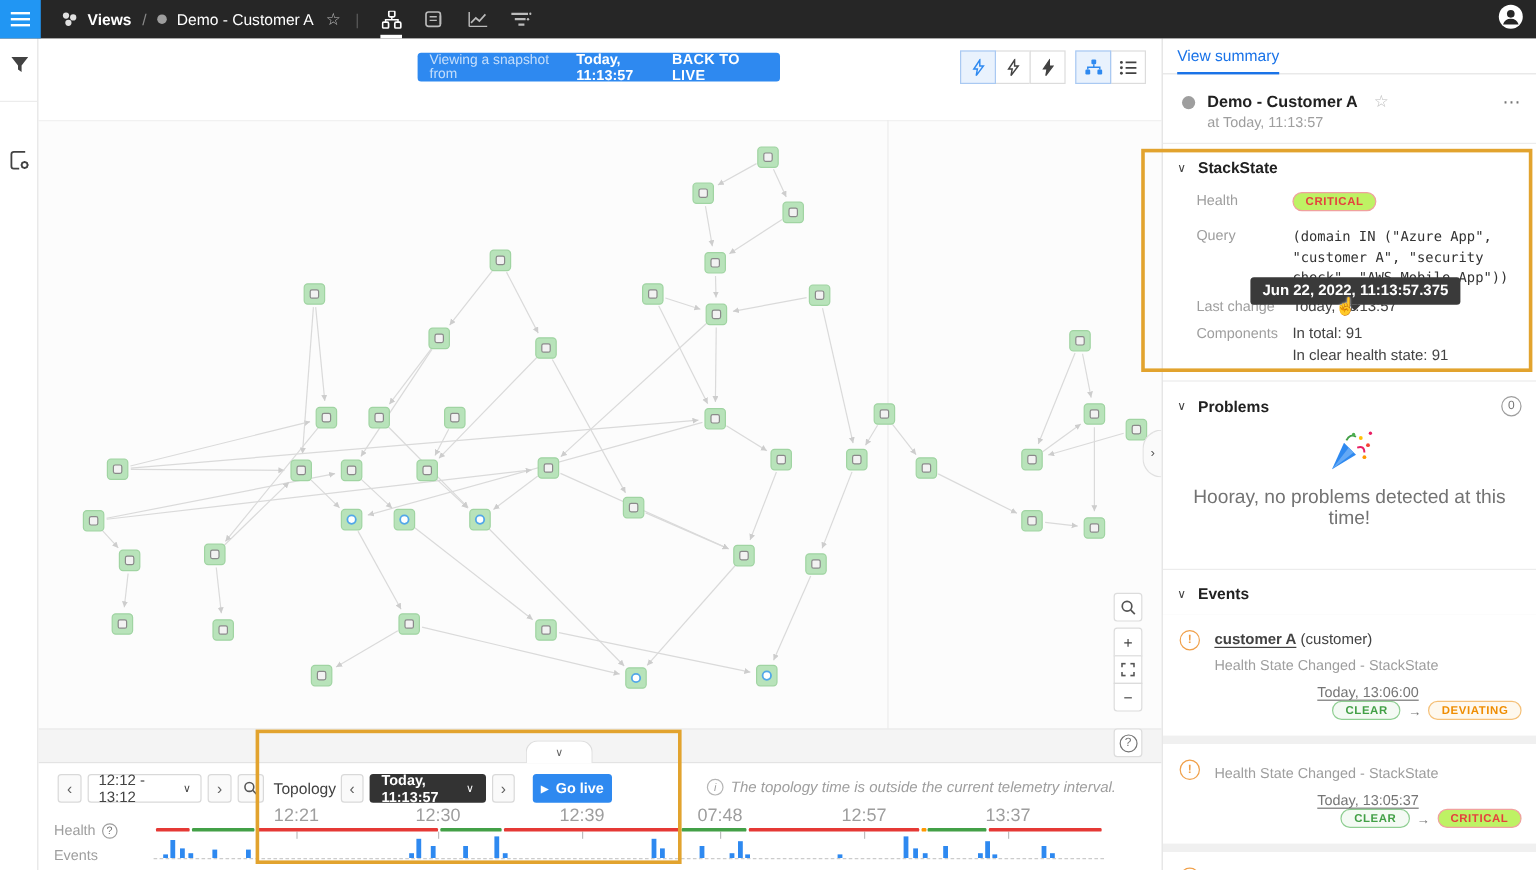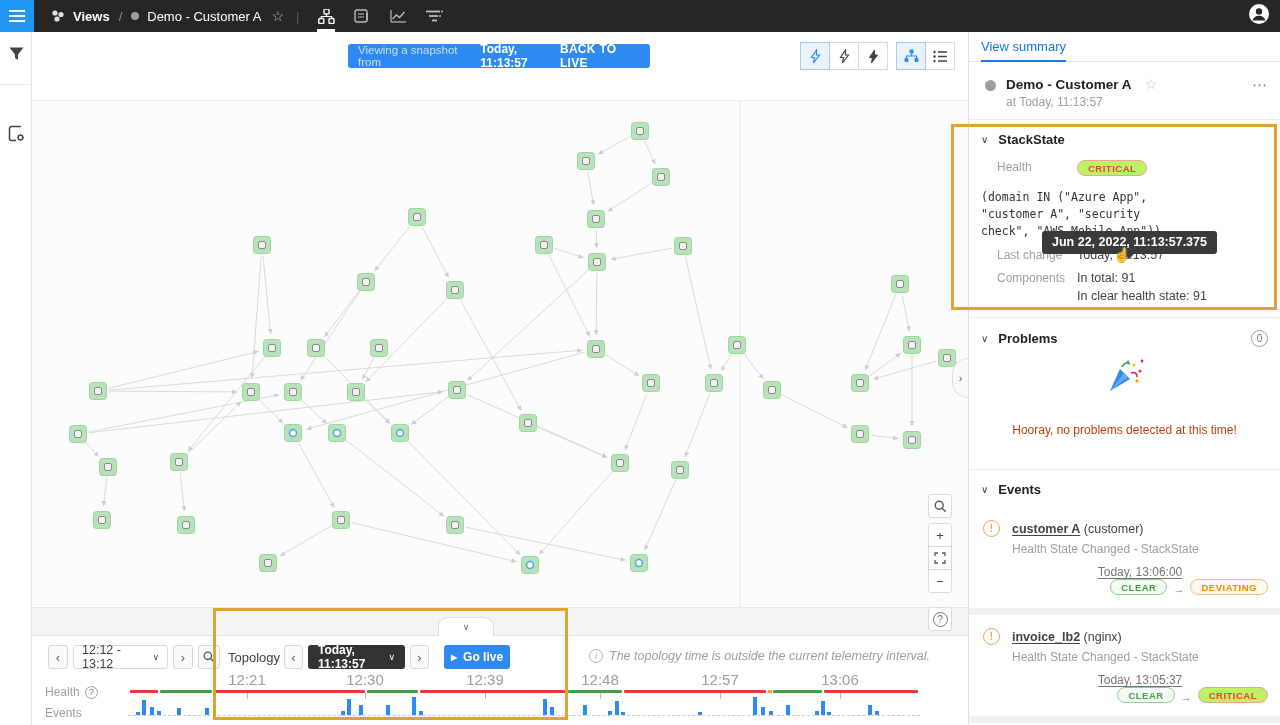--- a/index.html
+++ b/index.html
@@ -96,21 +96,21 @@
   .badge0 { margin-left:auto; width:17px; height:17px; border:1px solid #9e9e9e; border-radius:50%; color:#757575; font-size:10px; font-weight:normal; display:flex; align-items:center; justify-content:center; }
   .prop-row { display:flex; margin-top:13px; }
   .prop-label { width:80px; flex:none; margin-left:16px; color:#9e9e9e; font-size:12px; }
   .prop-val { color:#424242; font-size:12.5px; }
   .mono { font-family:"DejaVu Sans Mono",monospace; font-size:11.5px; color:#333; width:196px; line-height:17px; }
   .pill { display:inline-block; border-radius:10px; font-size:9.5px; font-weight:bold; letter-spacing:.5px; padding:2px 10px 1px; }
   .pill.critical { color:#e5413d; border:1px solid #f0a19e; background:#bef264; }
   .pill.clear { color:#43a047; border:1px solid #8fce92; background:#f4faf4; }
   .pill.deviating { color:#ef8d03; border:1px solid #f5c078; background:#fef8ee; }
   .problems-body { text-align:center; padding:10px 0 18px; }
-  .hooray { color:#c2410c; font-size:12px; margin-top:22px; }
+  .hooray { color:#737373; font-size:16px; margin-top:4px; }
   .events-sect { padding-bottom:0; }
   #events-list { margin:10px -12px 0; background:#f0f0f0; }
   .event-card { background:#fff; padding:12px 12px 13px; display:flex; margin-bottom:7px; }
   .event-ico { width:17px; height:17px; border:1.5px solid #f0a04a; border-radius:50%; color:#f0a04a; font-size:10px; font-weight:bold; display:flex; align-items:center; justify-content:center; margin:1px 12px 0 2px; flex:none; }
   .event-body { flex:1; }
   .event-name { color:#424242; font-size:12.5px; font-weight:bold; text-decoration:underline; text-underline-offset:2px; cursor:pointer; }
   .event-type { color:#424242; font-size:12.5px; }
   .event-meta { color:#9e9e9e; font-size:12px; margin-top:5px; }
   .event-row3 { display:flex; align-items:center; margin-top:9px;flex-direction:column; }
   .event-time { color:#757575; font-size:12px; text-decoration:underline; text-underline-offset:2px; cursor:pointer; }
@@ -582,25 +582,25 @@
     <span>Events</span>
   </div>
   <div class="tl-baseline"></div>
   <div id="tl-dyn">
       <div class="tl-ticklabel" style="left: 215px;">12:21</div>
       <div class="tl-tickmark" style="left: 215px;"></div>
       <div class="tl-ticklabel" style="left: 333px;">12:30</div>
       <div class="tl-tickmark" style="left: 333px;"></div>
       <div class="tl-ticklabel" style="left: 453px;">12:39</div>
       <div class="tl-tickmark" style="left: 453px;"></div>
-      <div class="tl-ticklabel" style="left: 568px;">12:48</div>
+      <div class="tl-ticklabel" style="left: 568px;">07:48</div>
       <div class="tl-tickmark" style="left: 568px;"></div>
       <div class="tl-ticklabel" style="left: 688px;">12:57</div>
       <div class="tl-tickmark" style="left: 688px;"></div>
-      <div class="tl-ticklabel" style="left: 808px;">13:06</div>
+      <div class="tl-ticklabel" style="left: 808px;">13:37</div>
       <div class="tl-tickmark" style="left: 808px;"></div>
       <div class="tl-seg" style="left: 98px; width: 28px; background: rgb(229, 57, 53);"></div>
       <div class="tl-seg" style="left: 128px; width: 52px; background: rgb(67, 160, 71);"></div>
       <div class="tl-seg" style="left: 182px; width: 151px; background: rgb(229, 57, 53);"></div>
       <div class="tl-seg" style="left: 335px; width: 51px; background: rgb(67, 160, 71);"></div>
       <div class="tl-seg" style="left: 388px; width: 146px; background: rgb(229, 57, 53);"></div>
       <div class="tl-seg" style="left: 536px; width: 54px; background: rgb(67, 160, 71);"></div>
       <div class="tl-seg" style="left: 592px; width: 142px; background: rgb(229, 57, 53);"></div>
       <div class="tl-seg" style="left: 736px; width: 4px; background: rgb(255, 152, 0);"></div>
       <div class="tl-seg" style="left: 741px; width: 49px; background: rgb(67, 160, 71);"></div>
@@ -655,20 +655,21 @@
   <div class="sect">
     <div class="sect-head">
       <span class="sect-chev">∨</span>
       <span>StackState</span>
     </div>
     <div class="prop-row">
       <span class="prop-label">Health</span>
       <span class="pill critical">CRITICAL</span>
     </div>
     <div class="prop-row">
+      <span class="prop-label">Query</span>
       <span class="prop-val mono">(domain IN ("Azure App", "customer A", "security check", "AWS Mobile App"))</span>
     </div>
     <div class="prop-row" style="margin-top:8px">
       <span class="prop-label">Last change</span>
       <span class="prop-val">Today, 11:13:57</span>
     </div>
     <div class="prop-row" style="margin-top:9px">
       <span class="prop-label">Components</span>
       <span class="prop-val">
         <div>In total: 91</div>
@@ -716,21 +717,20 @@
                 <span class="pill clear">CLEAR</span>
                 <span class="event-arrow">→</span>
                 <span class="pill deviating">DEVIATING</span>
               </span>
             </div>
           </div>
         </div>
         <div class="event-card">
           <div class="event-ico">!</div>
           <div class="event-body">
-            <div><span class="event-name">invoice_lb2</span><span class="event-type">  (nginx)</span></div>
             <div class="event-meta">Health State Changed  -  StackState</div>
             <div class="event-row3">
               <span class="event-time">Today, 13:05:37</span>
               <span class="event-pills">
                 <span class="pill clear">CLEAR</span>
                 <span class="event-arrow">→</span>
                 <span class="pill critical">CRITICAL</span>
               </span>
             </div>
           </div>

